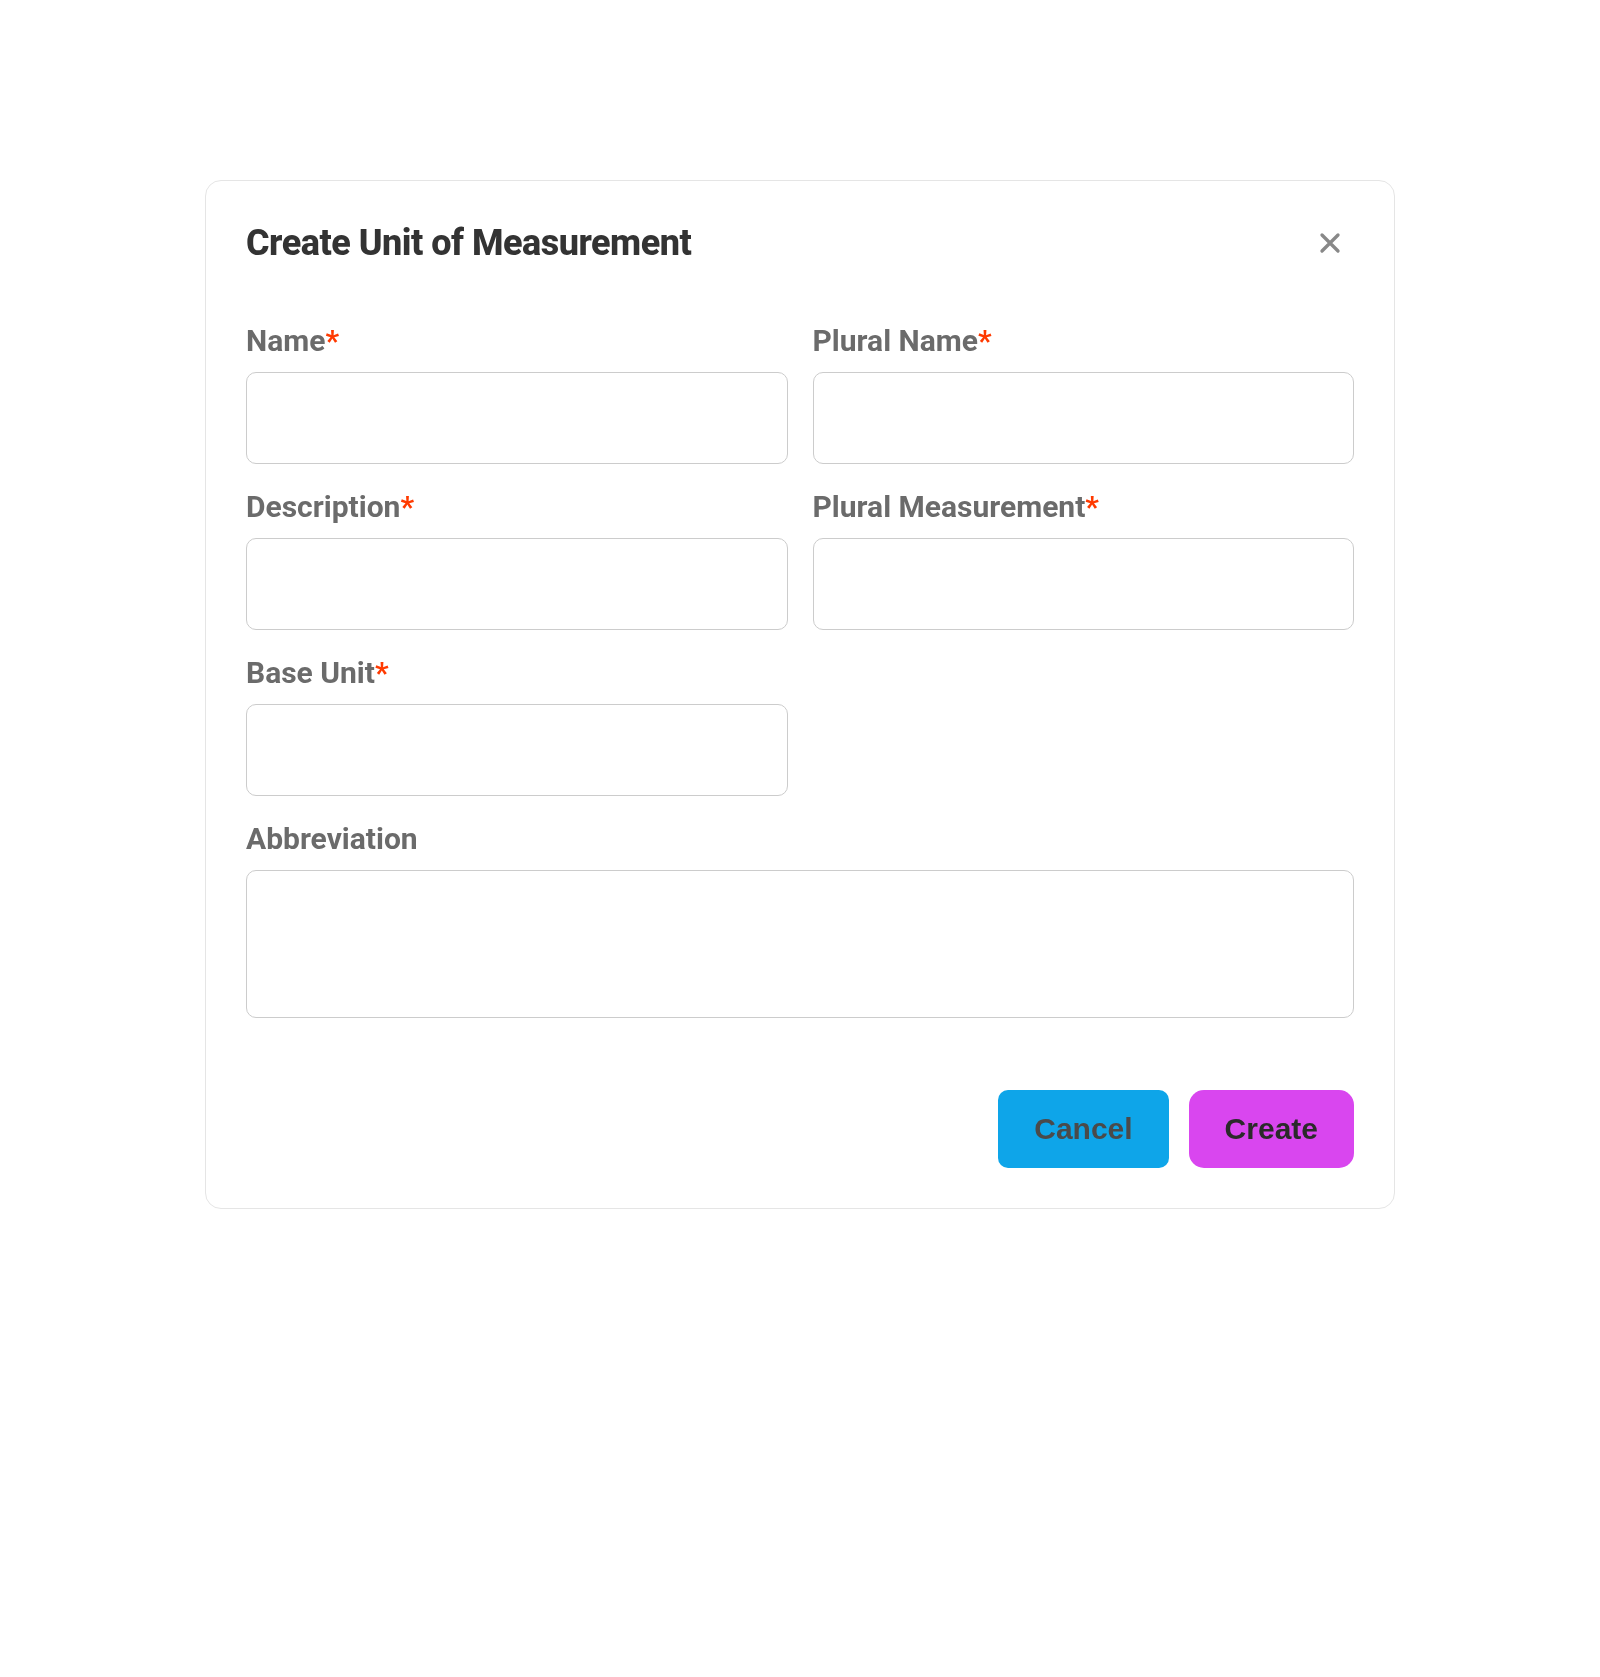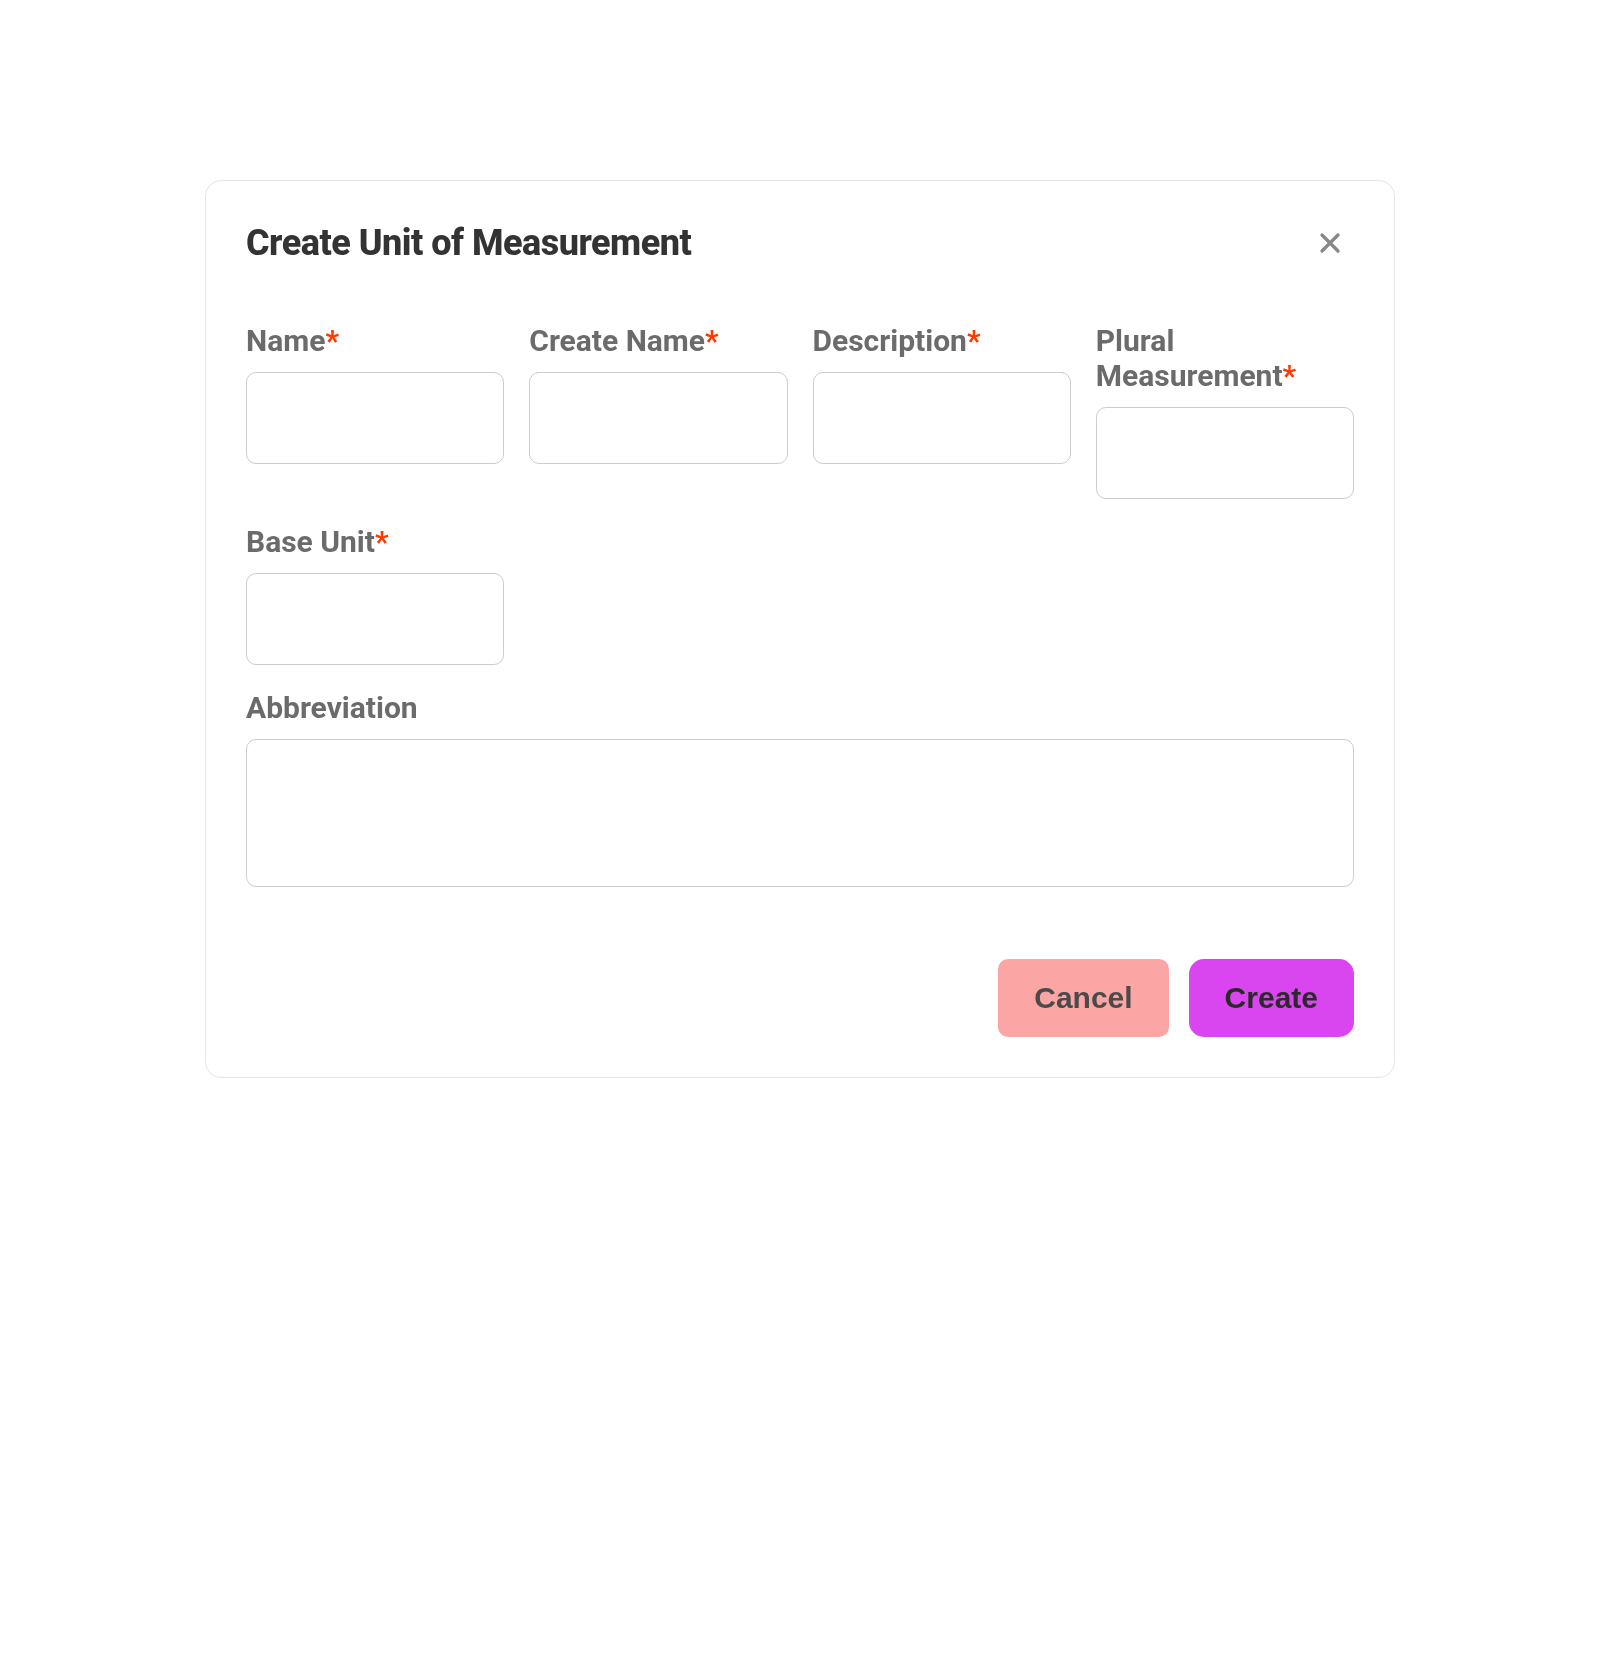--- a/index.html
+++ b/index.html
@@ -46,21 +46,21 @@
     justify-content: center;
   }
   .close-btn svg {
     width: 32px;
     height: 32px;
     stroke: #888888;
     stroke-width: 2.5;
   }
   .form-grid {
     display: grid;
-    grid-template-columns: 1fr 1fr 1fr 1fr;
+    grid-template-columns: 1fr 1fr;
     column-gap: 56px;
     row-gap: 48px;
     margin-bottom: 48px;
     gap: 25px;
   }
   .form-group {
     display: flex;
     flex-direction: column;
   }
   .form-group.full-width {
@@ -108,21 +108,21 @@
   }
   .btn {
     border: none;
     border-radius: 10px;
     font-size: 30px;
     font-weight: 700;
     padding: 22px 36px;
     cursor: pointer;
   }
   .btn-cancel {
-    background: #fca5a5;
+    background: #0ea5e9;
     color: #4a4a4a;
   }
   .btn-create {
     background: #d946ef;
     color: #2a2a2a;
     border-radius: 15px;
   }
 </style>
 </head>
 <body>
@@ -141,21 +141,21 @@
 
     <div class="form-group">
       <label class="form-label">
         <span>Name</span><span class="required-asterisk">*</span>
       </label>
       <input type="text" class="form-input" value="" style="">
     </div>
 
     <div class="form-group">
       <label class="form-label">
-        <span>Create Name</span><span class="required-asterisk">*</span>
+        <span>Plural Name</span><span class="required-asterisk">*</span>
       </label>
       <input type="text" class="form-input" value="" style="">
     </div>
 
     <div class="form-group">
       <label class="form-label">
         <span>Description</span><span class="required-asterisk">*</span>
       </label>
       <input type="text" class="form-input" value="" style="">
     </div>

